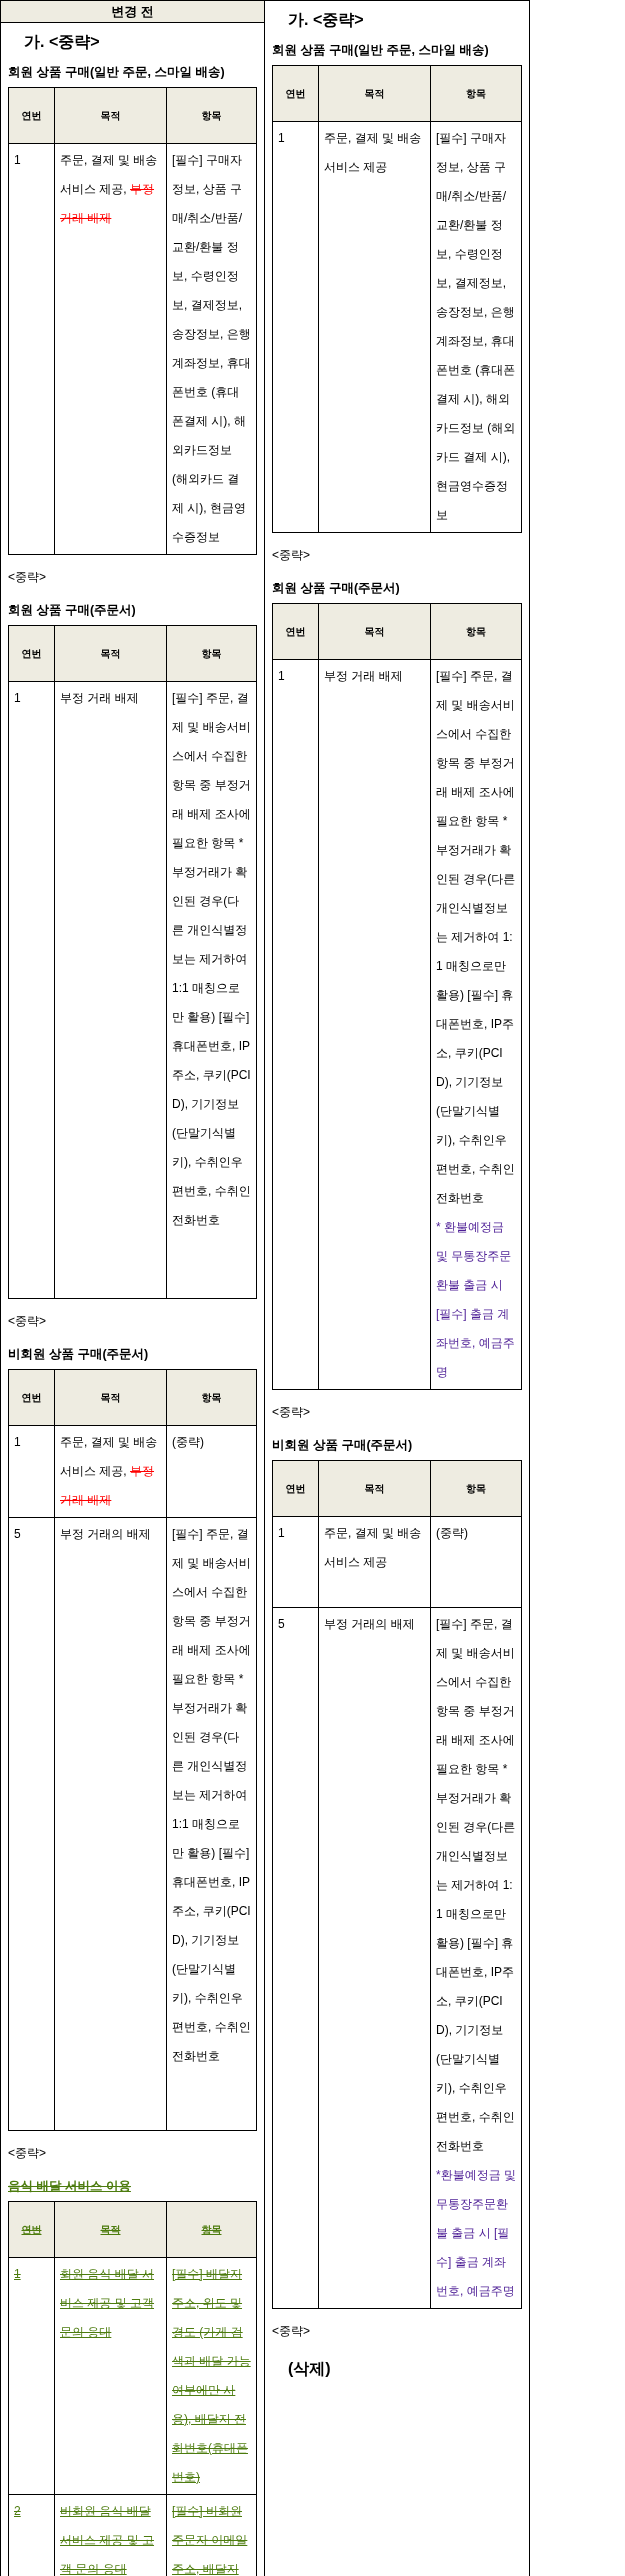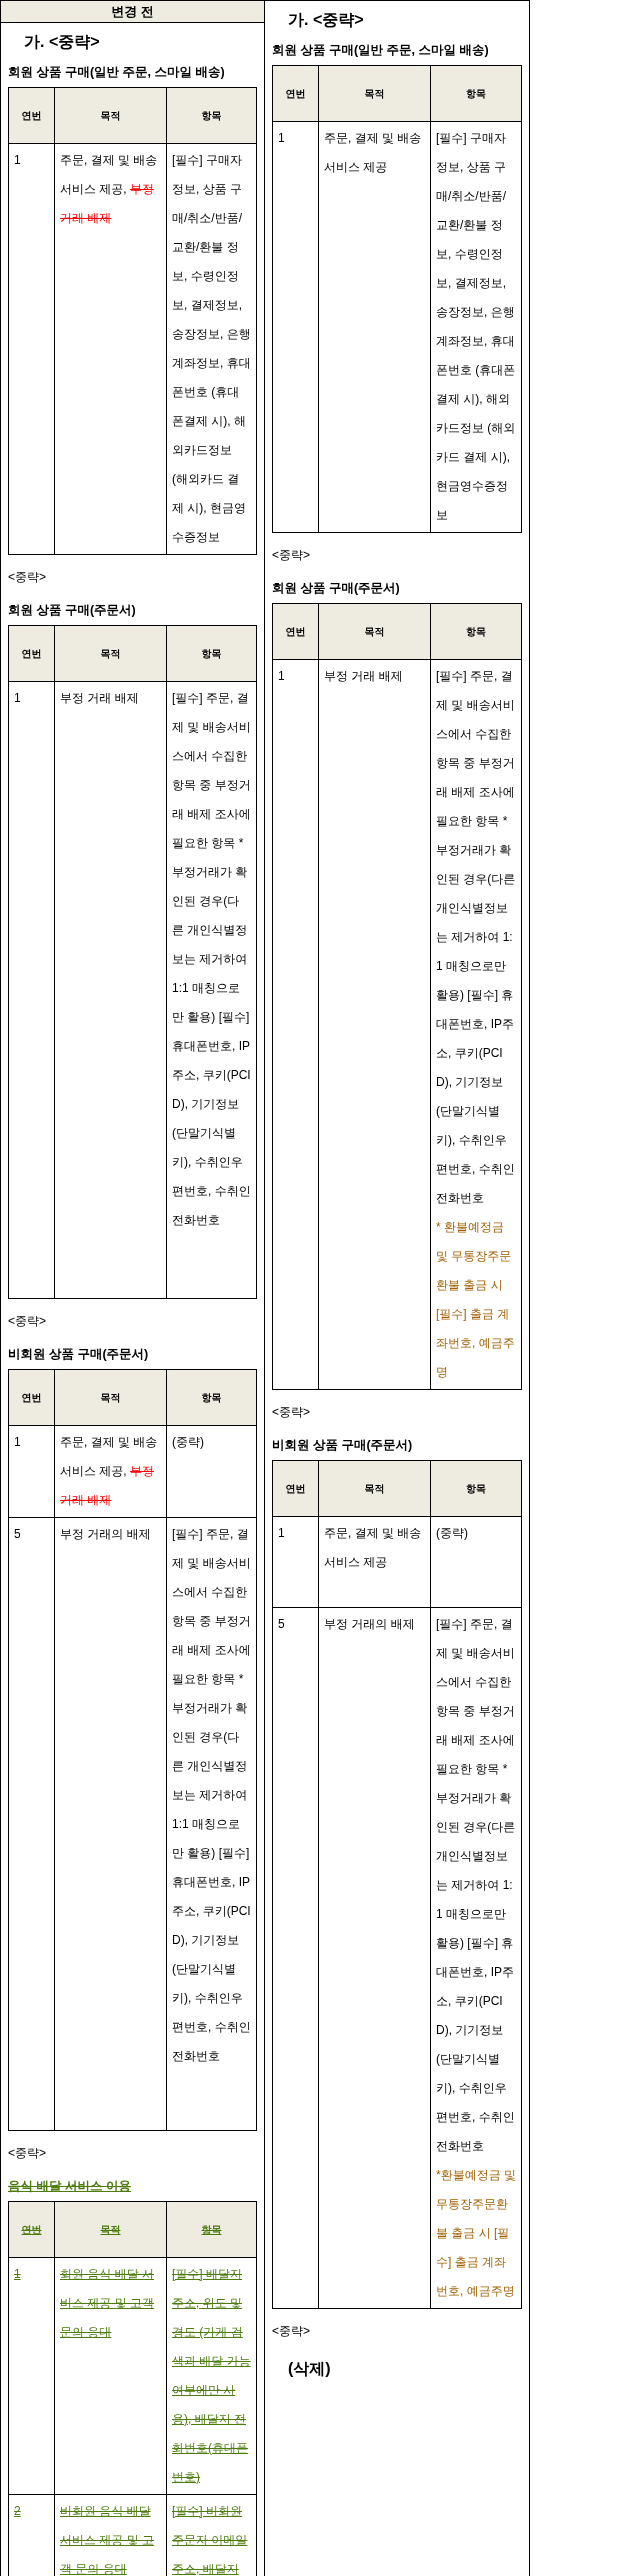--- a/index.html
+++ b/index.html
@@ -32,21 +32,21 @@
     font-size:12px; line-height:29px; vertical-align:top;
     padding:2px 5px; word-break:break-all; overflow-wrap:break-word;
   }
   col.c-no { width:46px; } col.c-purpose { width:112px; } col.c-items { width:auto; }
 
   .h-t2 td { height:612px; }
   .h-t3r1 td { height:86px; }
   .h-t3r5 td { height:608px; }
 
   .strike-red { color:#FF0000; text-decoration:line-through; }
-  .added-red { color:#a16207; display:block; }
+  .added-red { color:#4c1d95; display:block; }
   .del { color:#4d7c0f; text-decoration:underline line-through; }
   .del-title { font-size:12.5px; line-height:21px; font-weight:bold; margin:12px 0 4px 0; }
 
   .legal { margin-top:6px; }
   .legal .lg { font-size:12.5px; line-height:23px; font-weight:bold; margin:13px; }
   .legal .indent { padding-left:8px; }
 </style>
 </head>
 <body>
 

